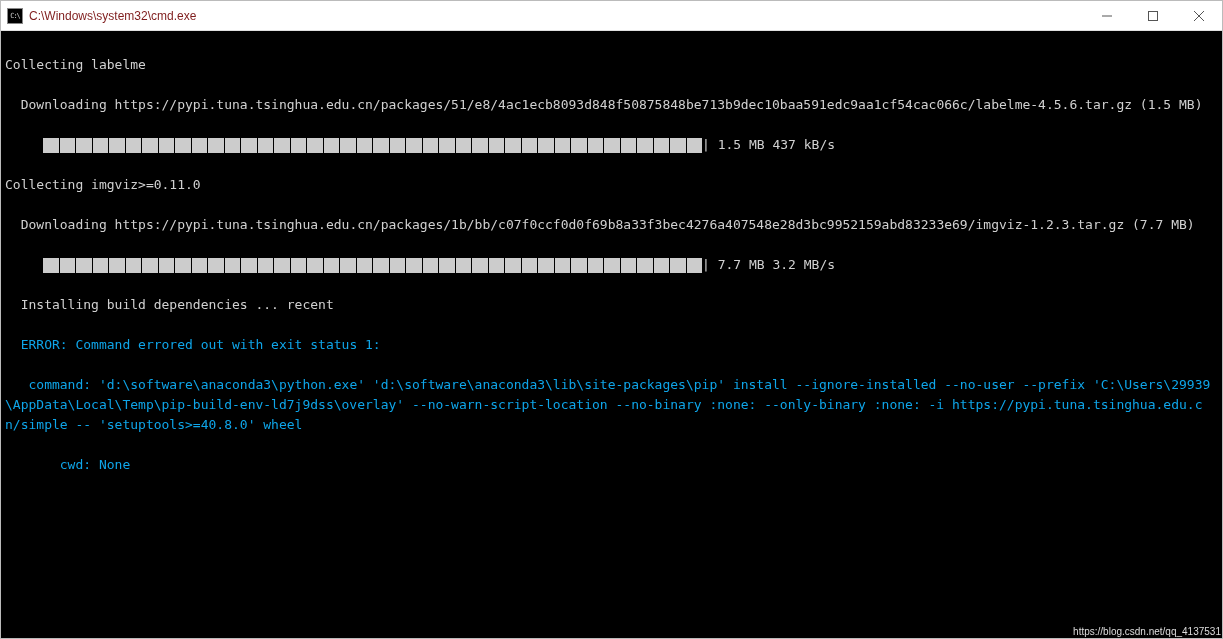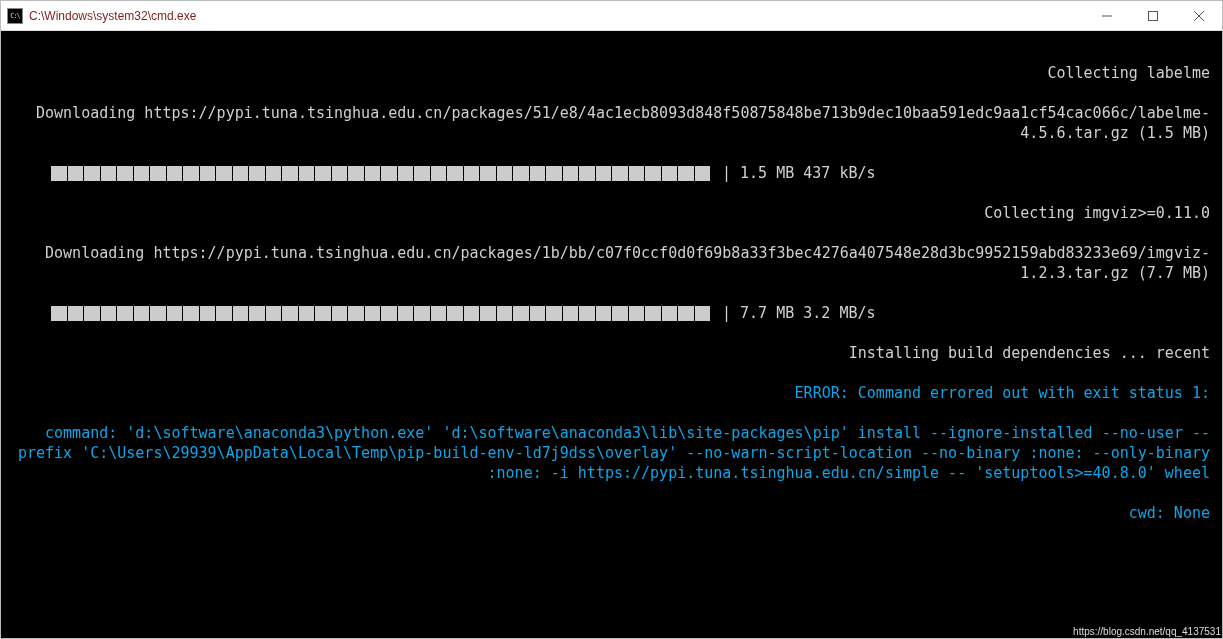--- a/index.html
+++ b/index.html
@@ -56,27 +56,26 @@
       align-items: center;
       justify-content: center;
       color: #555;
     }
     .win-btn svg { width: 10px; height: 10px; }
     .terminal {
       flex: 1;
       background: #000;
       color: #ccc;
       font-family: "NSimSun", "SimSun", "Consolas", monospace;
-      font-size: 15px;
+      font-size: 13px;
       line-height: 20px;
-      padding: 12px;
+      padding: 4px;
       overflow: hidden;
       white-space: pre;
       position: relative;
-      text-align: right;
     }
     .term-line { white-space: pre-wrap; word-break: break-all; }
     .c-white { color: #d0d0d0; }
     .c-red { color: #0ea5e9; }
     .progress-row {
       display: flex;
       align-items: center;
       height: 20px;
     }
     .progress-pad { width: 38px; }
@@ -84,21 +83,21 @@
       display: flex;
       gap: 1px;
     }
     .progress-seg {
       width: 15.5px;
       height: 15px;
       background: #ccc;
     }
     .progress-text {
       color: #d0d0d0;
-      margin-left: 12px;
+      margin-left: 0;
     }
     .watermark {
       position: absolute;
       right: 2px;
       bottom: 2px;
       color: #ddd;
       font-size: 10px;
       font-family: Arial, sans-serif;
     }
   </style>

